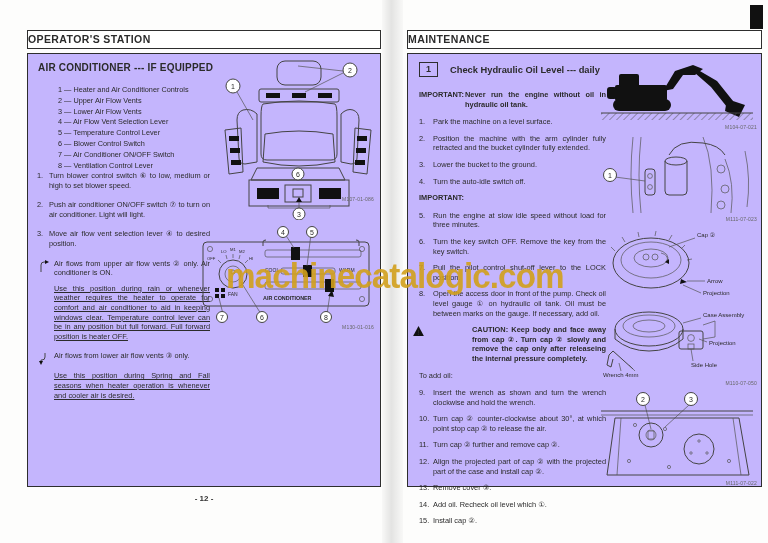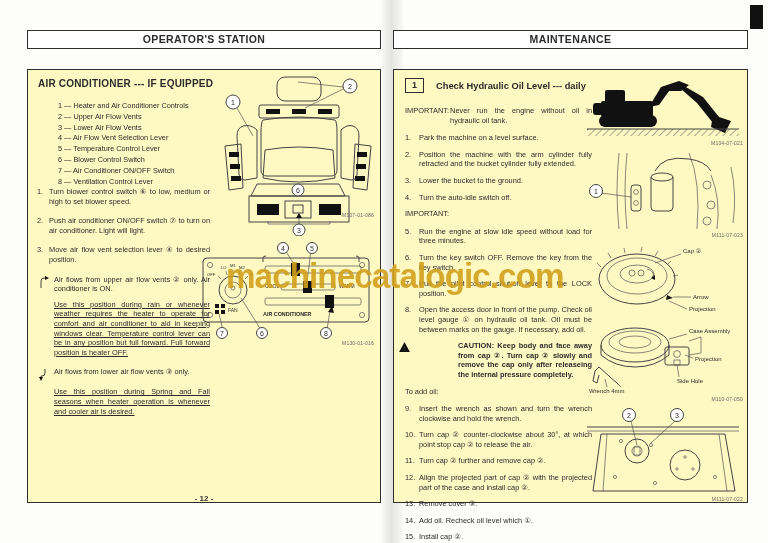--- a/index.html
+++ b/index.html
@@ -6,25 +6,25 @@
   html,body { width:768px; height:543px; }
   body { font-family:"Liberation Sans","DejaVu Sans",sans-serif; background:#ffffff; color:#2b2b2b; overflow:hidden; }
   .canvas { position:relative; width:768px; height:543px; background:#fdfdfc; }
 
   .spine { position:absolute; left:382px; top:0; width:21px; height:543px;
            background:linear-gradient(to right, rgba(0,0,0,0.02), rgba(0,0,0,0.10) 45%, rgba(0,0,0,0.02)); }
   .corner-mark { position:absolute; left:750px; top:5px; width:13px; height:24px; background:#111; }
 
   .page { position:absolute; top:30px; }
   .page-left  { left:27px;  width:354px; }
-  .page-right { left:393px; width:355px; }
-
-  .hdr-box { height:19px; border:1.4px solid #2e2e2e; text-align:center;
+  .page-right { left:407px; width:355px; }
+
+  .hdr-box { height:19px; border:1.4px solid #2e2e2e; text-align:left;
              font-weight:bold; font-size:10.5px; line-height:17px; letter-spacing:.4px; background:#fff; }
-  .content-box { position:relative; margin-top:20px; height:434px; border:1.4px solid #2e2e2e; background:#fef9c3; }
+  .content-box { position:relative; margin-top:4px; height:434px; border:1.4px solid #2e2e2e; background:#c4b5fd; }
   .pageno { position:absolute; top:464px; width:100%; text-align:center; font-size:8px; font-weight:bold; color:#333; }
 
   
   .sec-title { position:absolute; left:10px; top:8px; font-size:10px; font-weight:bold; letter-spacing:.2px; }
   .legend { position:absolute; left:30px; top:31px; font-size:7.3px; line-height:10.8px; }
   .lcol { position:absolute; left:9px; top:117px; width:173px; font-size:7.4px; line-height:9.6px; }
   .step { display:flex; margin-bottom:10px; }
   .step-num { width:12px; flex:none; text-align:left; }
   .step-txt { flex:1; text-align:justify; }
   .vent-lead { display:flex; margin-bottom:6px; }
@@ -34,21 +34,21 @@
 
   .seat-fig  { position:absolute; right:3px; top:4px;  width:158px; height:162px; }
   .panel-fig { position:absolute; right:3px; top:172px; width:178px; height:104px; }
   .fig-no { position:absolute; right:3px; bottom:0; font-size:5px; color:#666; letter-spacing:.2px; }
 
   
   .rhead { position:absolute; left:11px; top:8px; display:flex; align-items:center; }
   .rhead-num { border:1.2px solid #2e2e2e; font-weight:bold; font-size:9px; padding:1px 6px 2px; margin-right:12px; }
   .rhead-title { font-weight:bold; font-size:9.3px;text-align:center; }
   .rcol { position:absolute; left:11px; top:36px; width:187px; font-size:7.4px; line-height:9.6px; }
-  .imp { display:flex; font-weight:normal; margin-bottom:8px; }
+  .imp { display:flex; font-weight:bold; margin-bottom:8px; }
   .imp-label { flex:none; }
   .imp-txt { flex:1; text-align:justify; margin-left:1px; }
   .rstep { display:flex; margin-bottom:7px; }
   .rstep-num { width:14px; flex:none; }
   .rstep-txt { flex:1; text-align:justify; }
   .caution { display:flex; font-weight:bold; margin:4px 0 8px -6px;gap:45px; }
   .caution-ico { width:14px; flex:none; padding-top:1px; }
   .caution-txt { flex:1; text-align:justify; }
   .toadd { margin-bottom:7px; }
 

